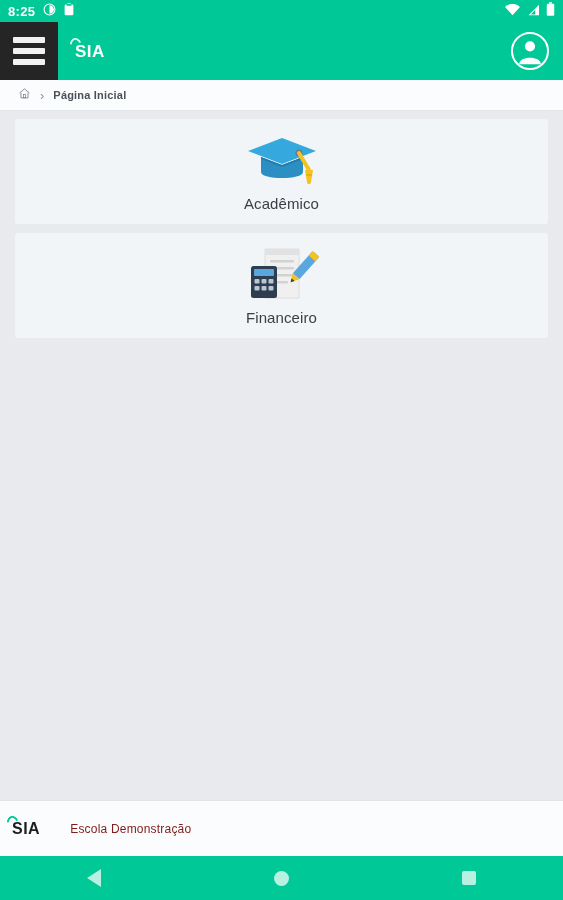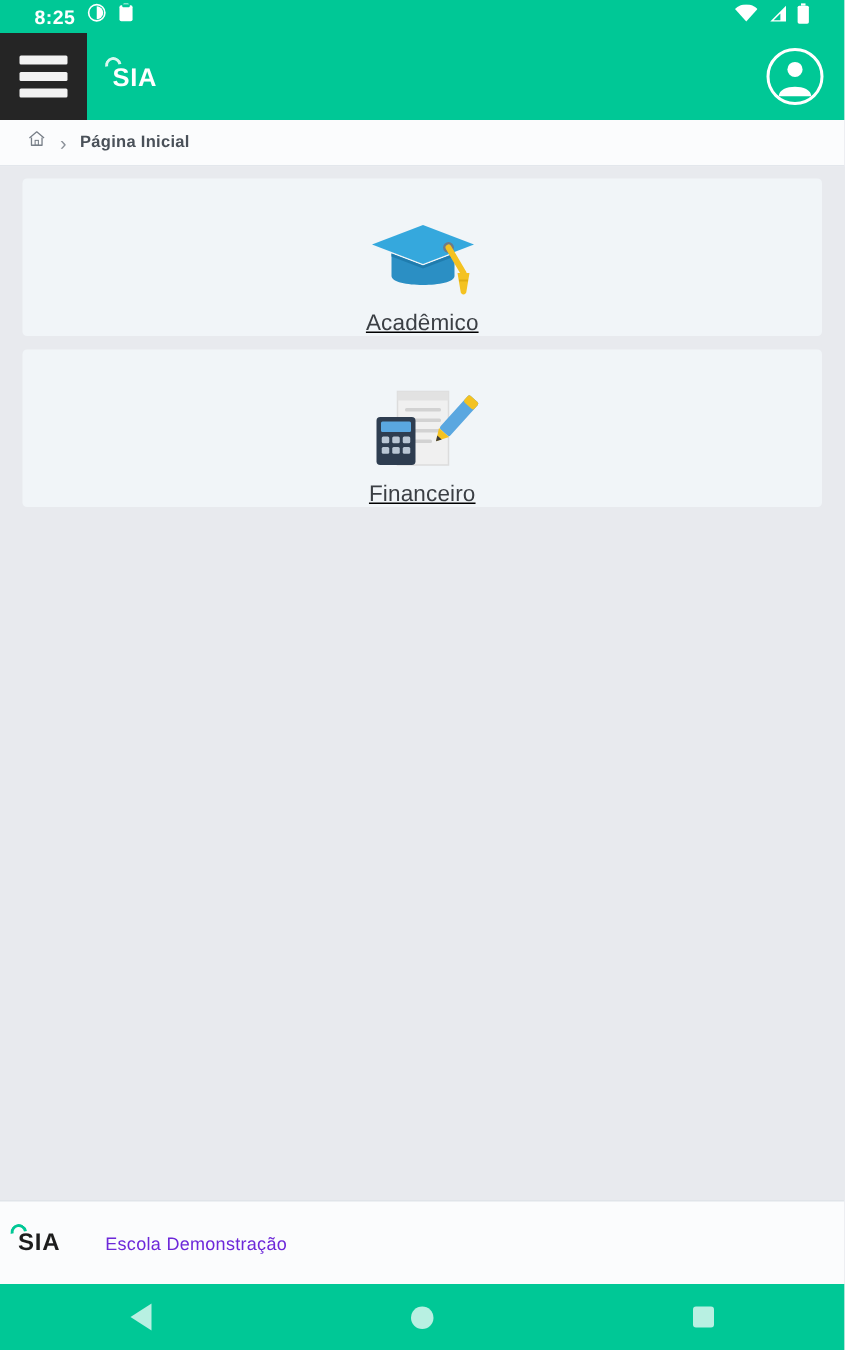--- a/index.html
+++ b/index.html
@@ -18,21 +18,21 @@
     flex-direction: column;
     background: #e8eaee;
   }
 
   
   .status-bar {
     height: 22px;
     background: #00c896;
     display: flex;
     align-items: center;
-    padding: 0 23px;
+    padding: 0 8px;
     flex: 0 0 auto;
   }
   .status-left { display: flex; align-items: center; gap: 8px; }
   .status-right { margin-left: auto; display: flex; align-items: center; gap: 6px; }
   .status-clock {
     color: #ffffff;
     font-size: 13px;
     font-weight: bold;
     letter-spacing: 0.3px;
     line-height: 1;
@@ -132,23 +132,22 @@
     overflow: hidden;
   }
   .card {
     background: #f1f5f8;
     border-radius: 3px;
     height: 105px;
     margin-bottom: 9px;
     display: flex;
     flex-direction: column;
     align-items: center;
-    justify-content: flex-end;
+    justify-content: center;
     cursor: pointer;
-    text-decoration: underline;
   }
   .card-icon {
     height: 58px;
     display: flex;
     align-items: center;
     justify-content: center;
   }
   .card-label {
     margin-top: 5px;
     font-size: 15px;
@@ -186,21 +185,21 @@
     width: 11px;
     height: 11px;
     border: 2px solid #00c896;
     border-radius: 50%;
     border-right-color: transparent;
     border-bottom-color: transparent;
     transform: rotate(35deg);
   }
   .footer-school {
     font-size: 12px;
-    color: #6d28d9;
+    color: #7f1d1d;
     letter-spacing: 0.2px;
   }
 
   
   .nav-bar {
     height: 44px;
     background: #00c896;
     display: flex;
     align-items: center;
     justify-content: space-around;

